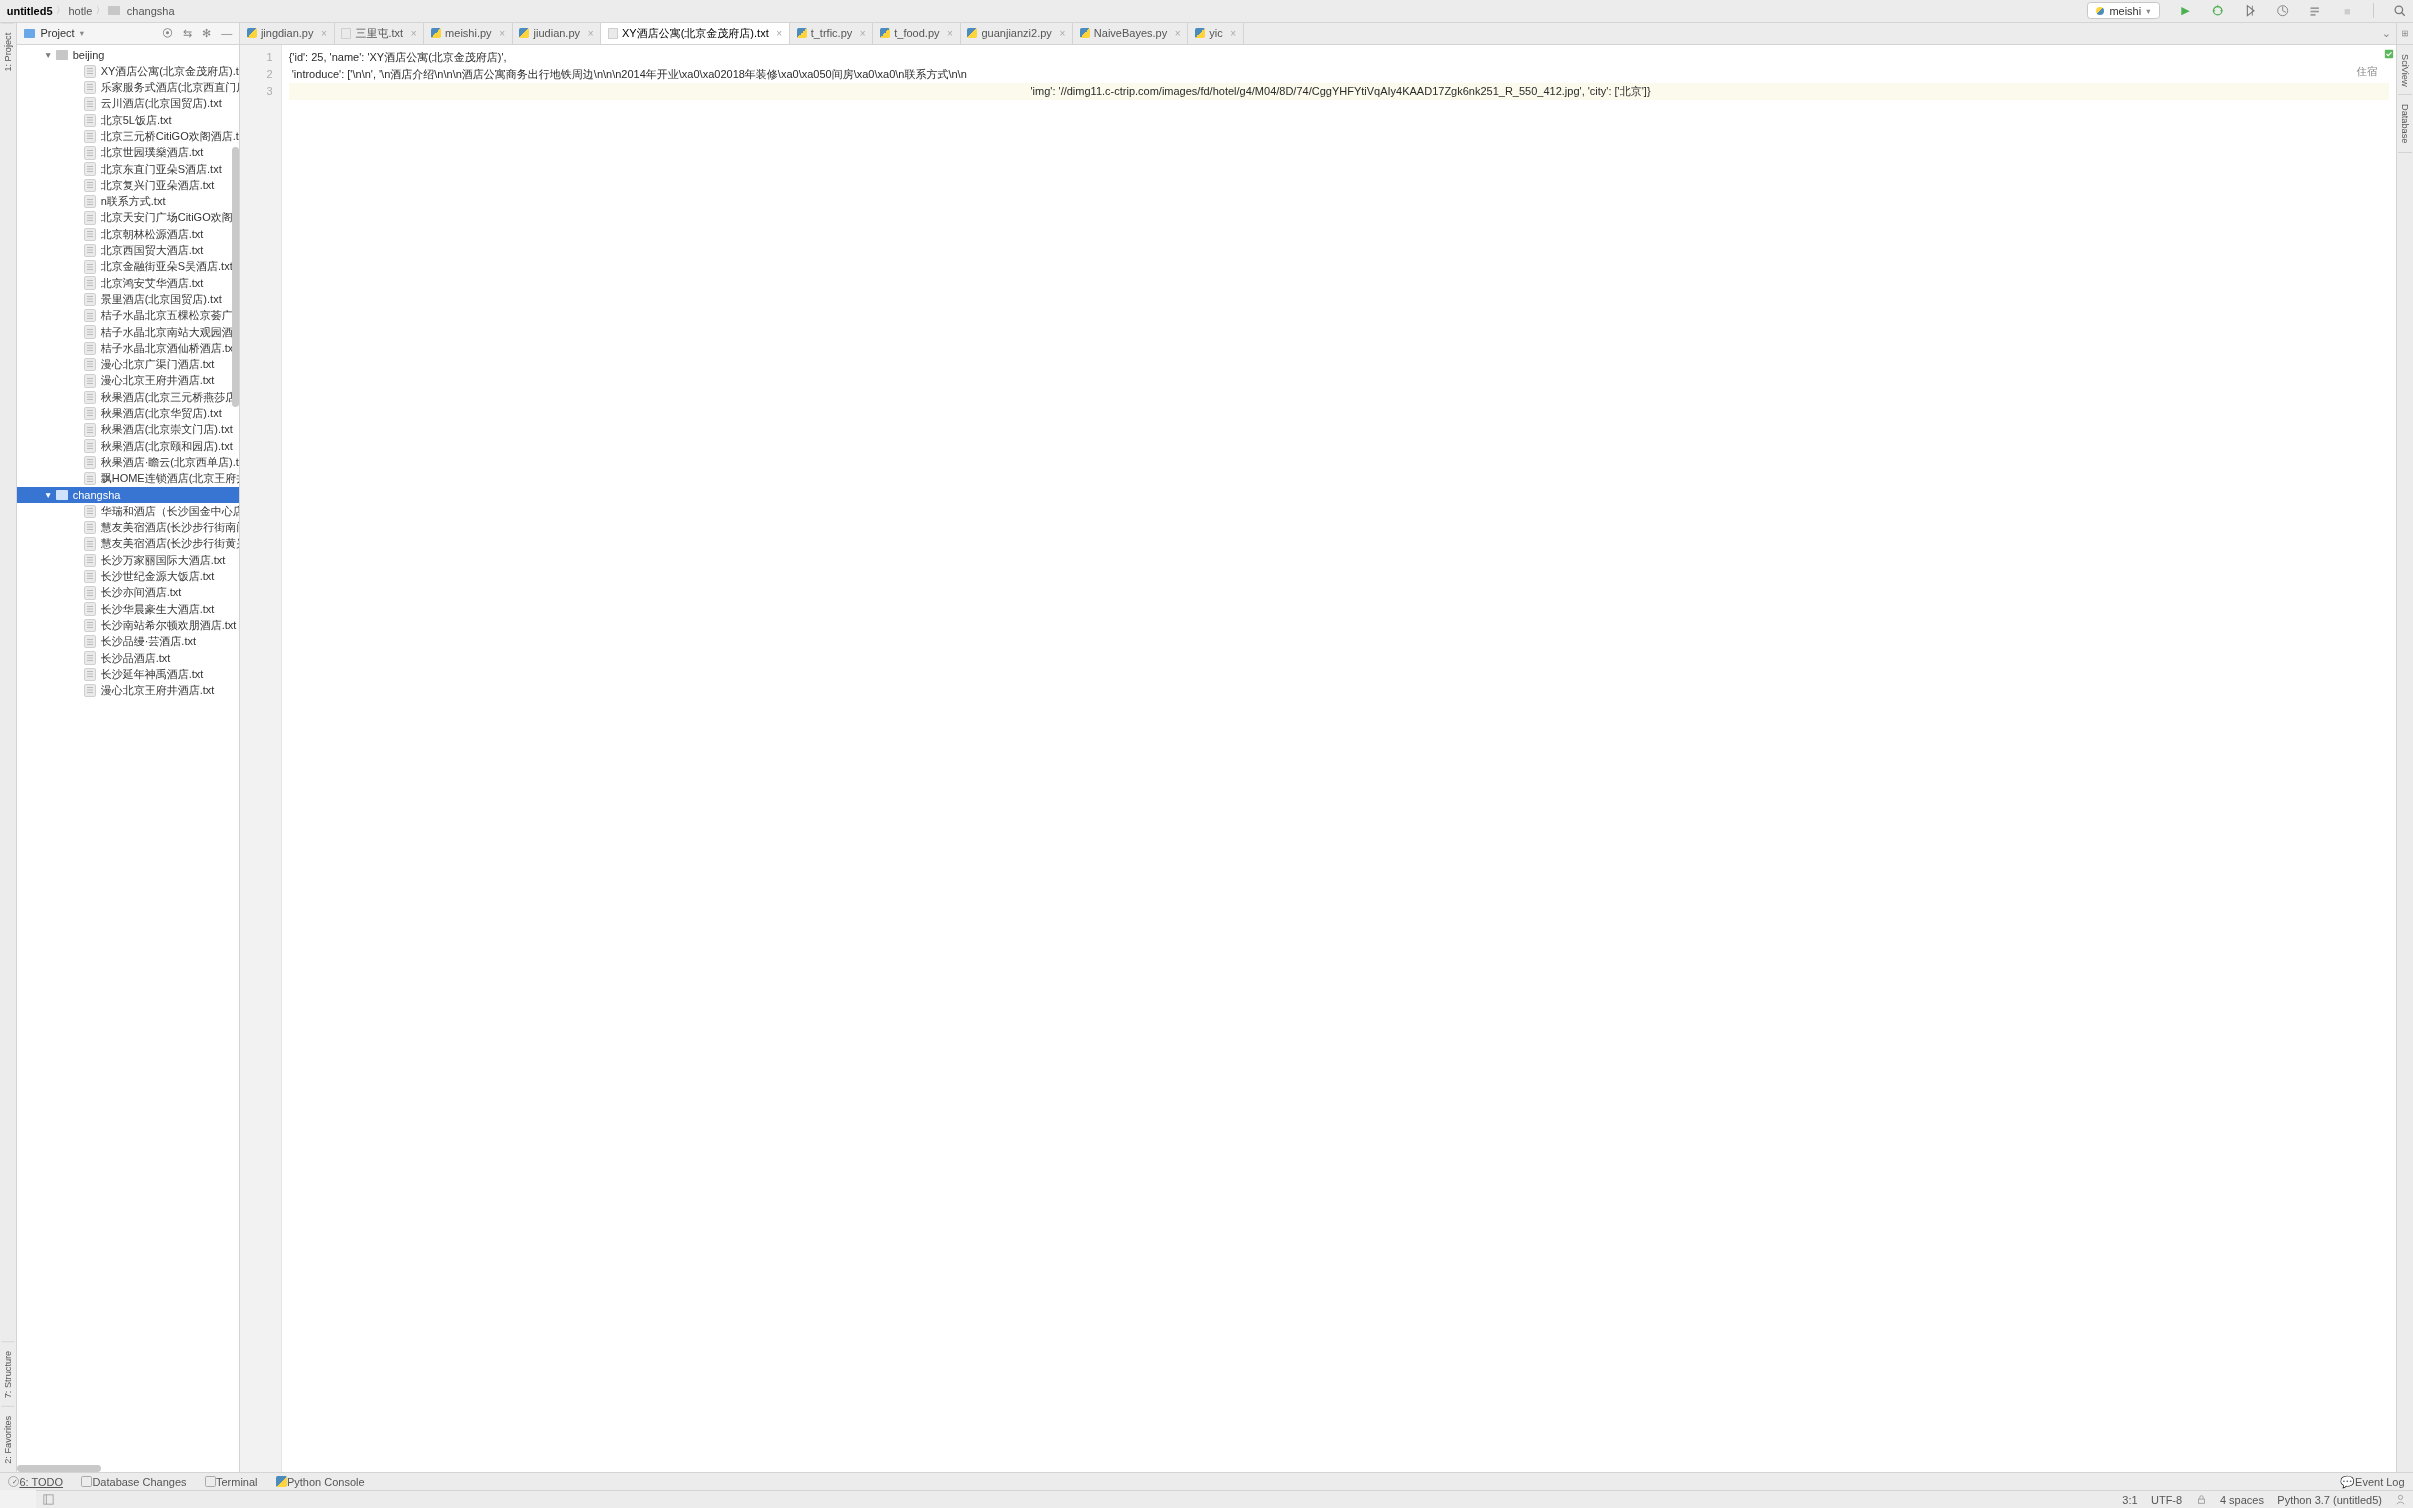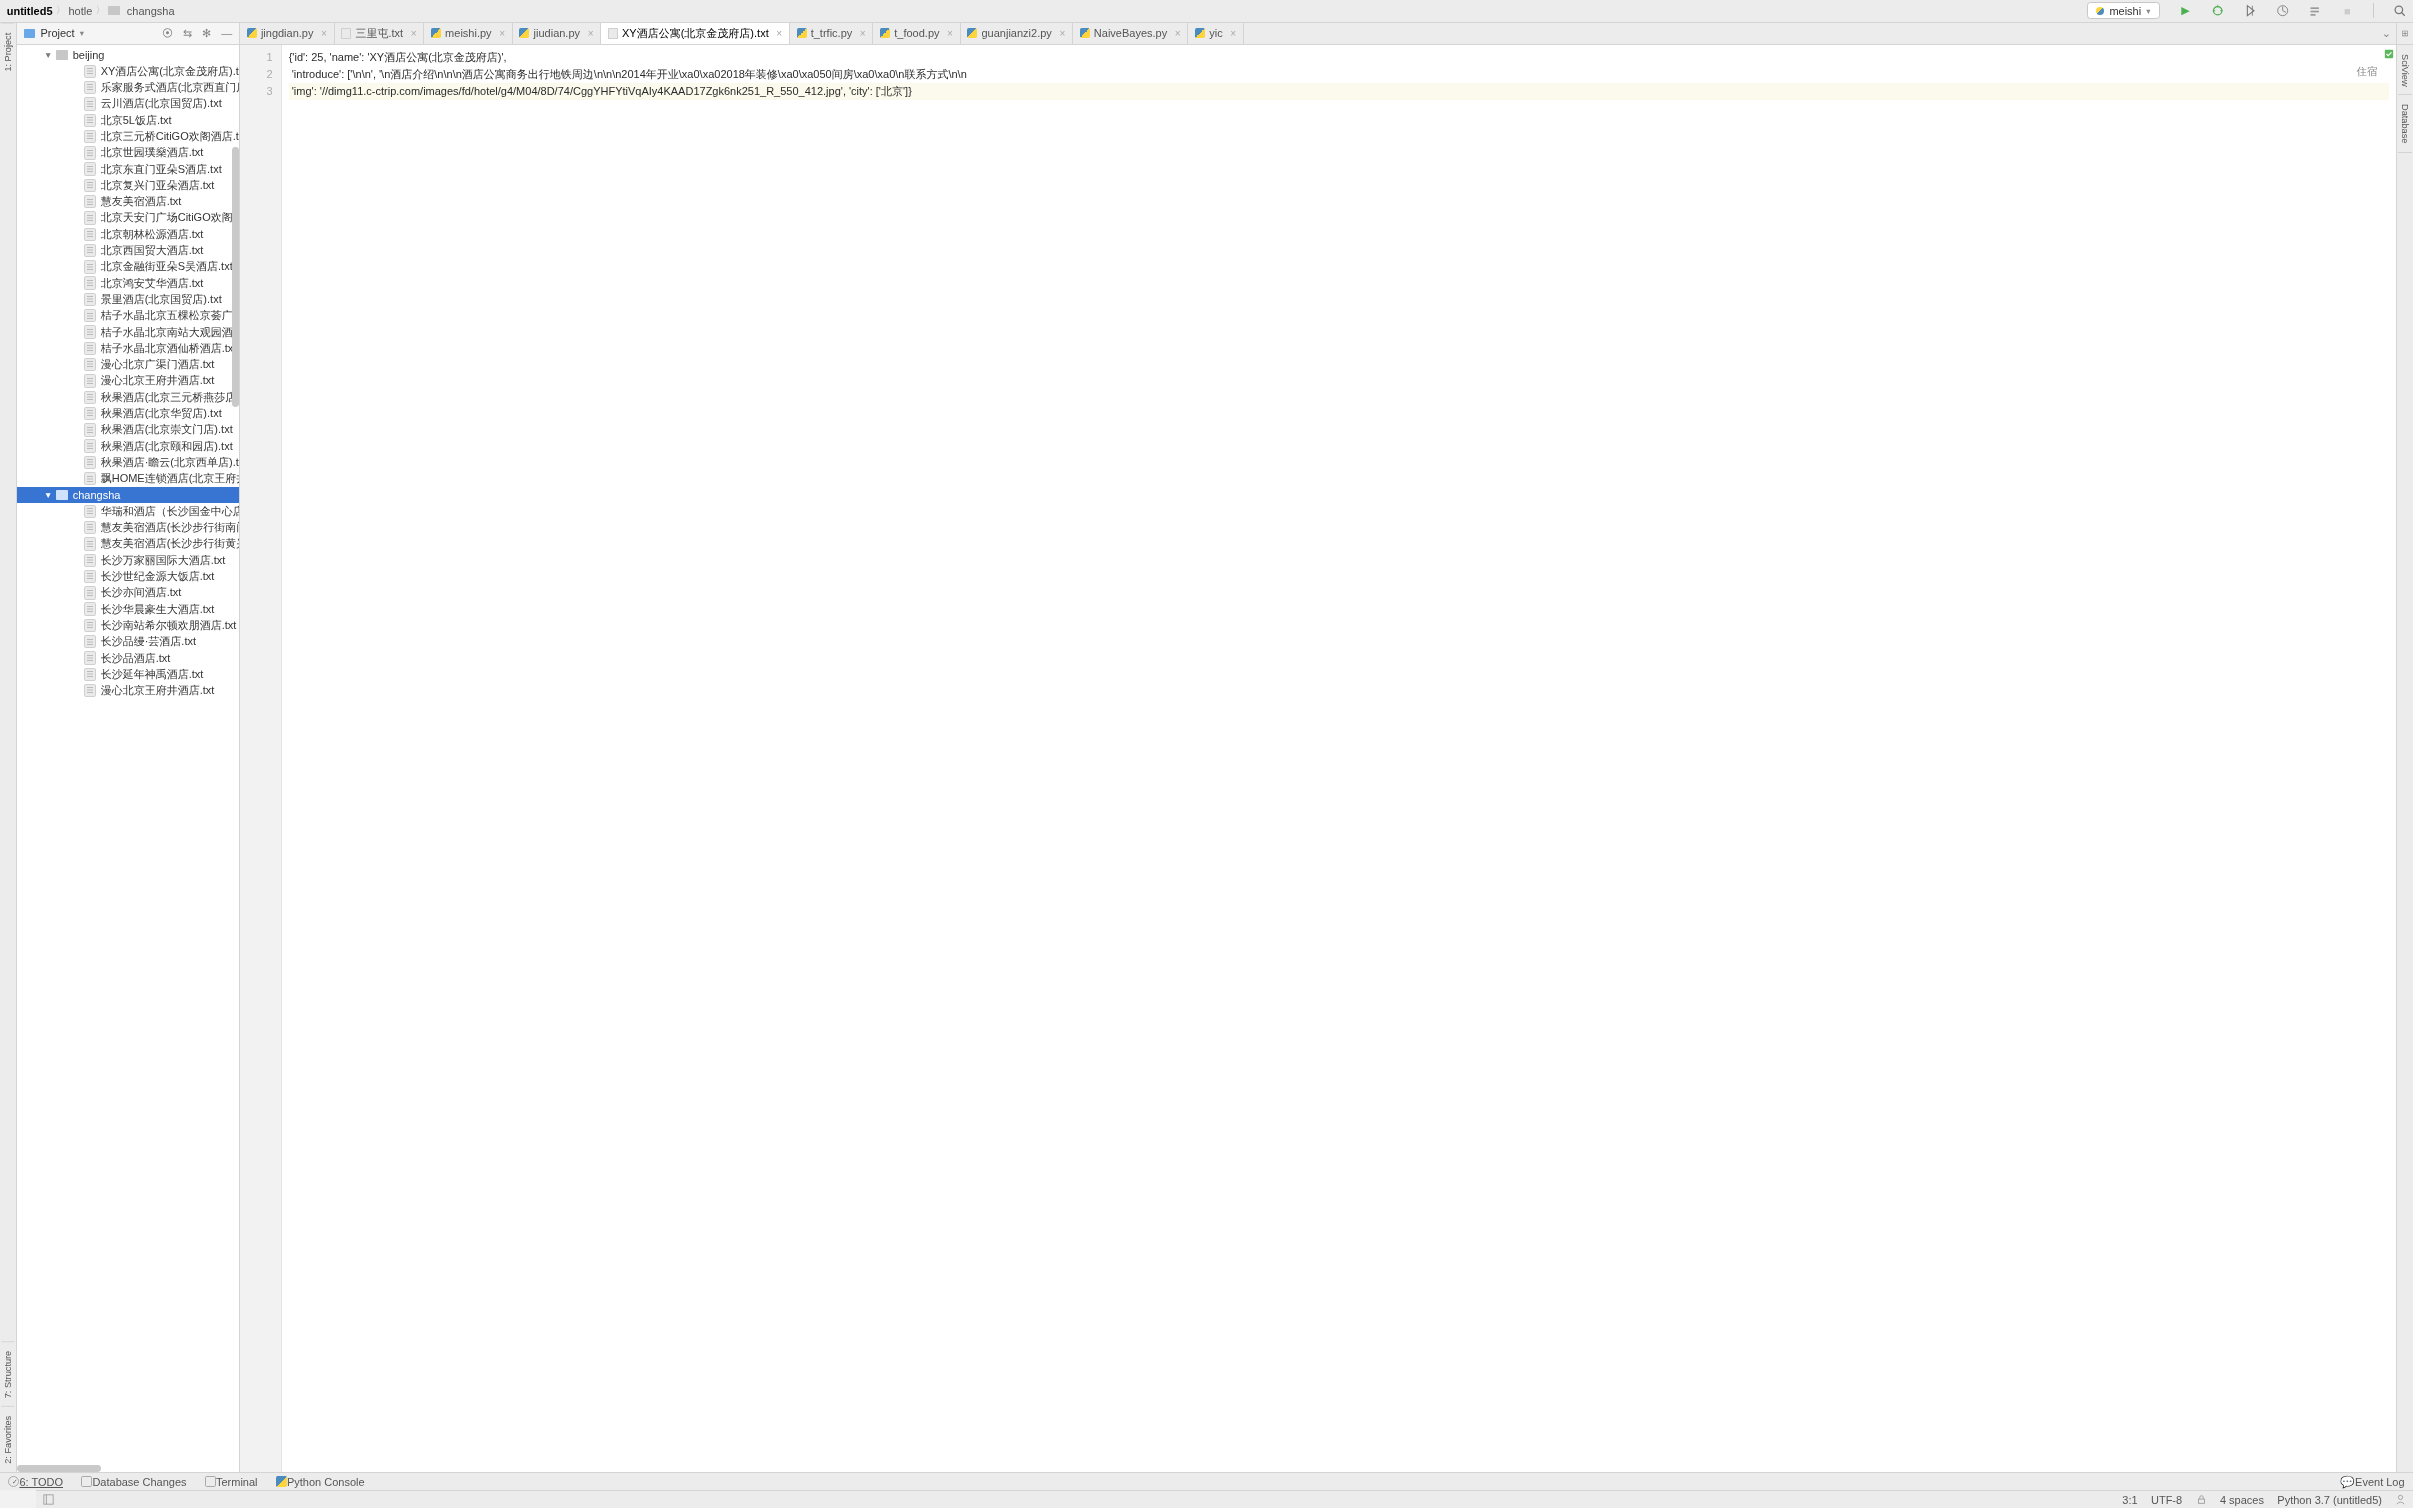--- a/index.html
+++ b/index.html
@@ -60,21 +60,21 @@
 .tab.active { background: #fff; color: #000; }
 .tab .close { color: #aaa; font-size: 10px; margin-left: 3.4px; }
 .tab .ico-py { width: 10px; height: 10px; border-radius: 1.7px; background: linear-gradient(135deg,#4b8bbe 50%,#ffd43b 50%); }
 .tab .ico-txt { width: 10px; height: 11.7px; background: #eaeaea; border: 0.8px solid #cfcfcf; border-radius: 0.8px; }
 .tabs .overflow { margin-left: auto; padding: 0 5px; display: flex; align-items: center; color: #888; }
 
 
 .editor { flex: 1; display: flex; background: #fff; min-height: 0; position: relative; }
 .gutter { width: 42px; background: #f2f2f2; border-right: 0.8px solid #e5e5e5; color: #adadad; text-align: right; padding: 3.4px 8.4px 0 0; font-family: Menlo, Consolas, monospace; font-size: 10px; line-height: 17px; }
 .code { flex: 1; padding: 3.4px 6.7px; font-family: Menlo, Consolas, monospace; font-size: 10.5px; line-height: 17px; color: #2b2b2b; white-space: pre; overflow: hidden; }
-.hl-line { background: #fcfaed; display: block; }
+.hl-line { background: #fcfaed; display: block; text-align: center; }
 .editor .err-stripe { position: absolute; right: 1.7px; top: 3.4px; width: 10px; height: 10px; }
 .editor .err-stripe svg { width: 10px; height: 10px; }
 .editor .rfloat { position: absolute; right: 18.4px; top: 20px; color: #888; font-family: Menlo, monospace; font-size: 10.5px; }
 
 
 .bottom-tools { height: 18.4px; background: #ececec; border-top: 0.8px solid #d4d4d4; display: flex; align-items: center; padding: 0 8.4px; gap: 18.4px; color: #555; font-size: 10px; }
 .bottom-tools .item { display: flex; align-items: center; gap: 0; }
 .bottom-tools .spacer { flex: 1; }
 .bt-ico { width: 11px; height: 11px; border: 0.8px solid #aaa; border-radius: 1.7px; }
 
@@ -198,21 +198,21 @@
           <div class="tree-row file">
             <span class="fi-txt"></span>
             <span>北京东直门亚朵S酒店.txt</span>
           </div>
           <div class="tree-row file">
             <span class="fi-txt"></span>
             <span>北京复兴门亚朵酒店.txt</span>
           </div>
           <div class="tree-row file">
             <span class="fi-txt"></span>
-            <span>慧友美宿酒店.txt</span>
+            <span>n联系方式.txt</span>
           </div>
           <div class="tree-row file">
             <span class="fi-txt"></span>
             <span>北京天安门广场CitiGO欢阁酒店.txt</span>
           </div>
           <div class="tree-row file">
             <span class="fi-txt"></span>
             <span>北京朝林松源酒店.txt</span>
           </div>
           <div class="tree-row file">

